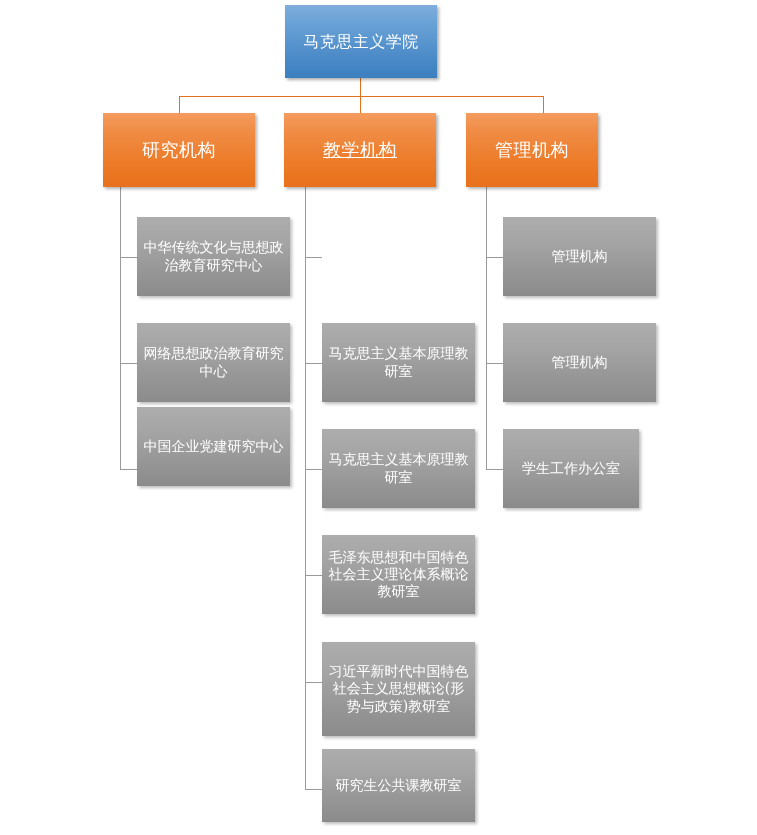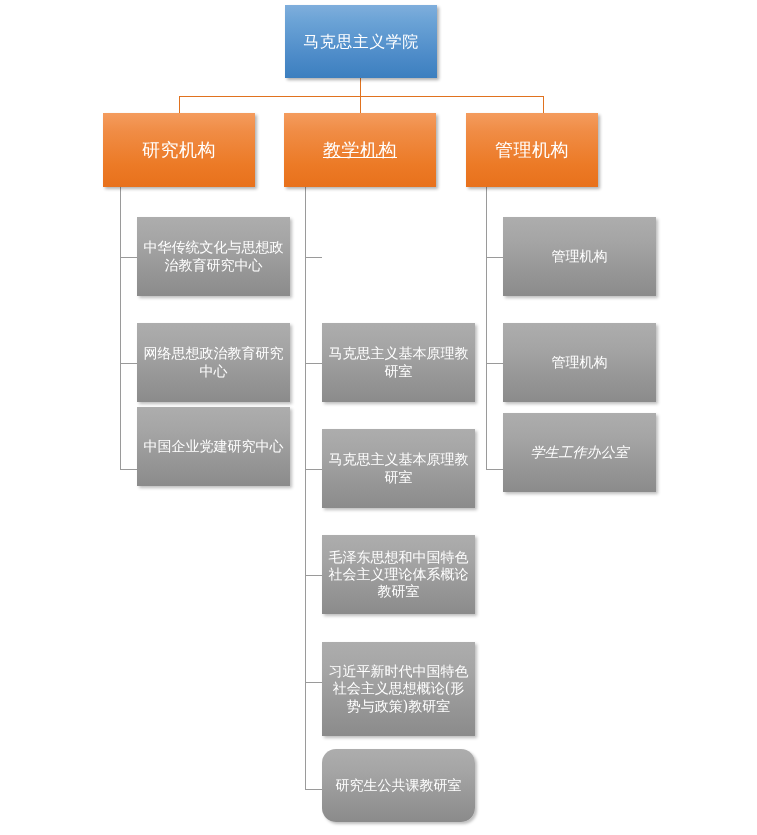--- a/index.html
+++ b/index.html
@@ -145,34 +145,34 @@
   </div>
 
   <div class="node node-leaf" style="left:322px; top:535px; width:153px; height:79px;">
     <span class="leaf-text">毛泽东思想和中国特色社会主义理论体系概论教研室</span>
   </div>
 
   <div class="node node-leaf" style="left:322px; top:642px; width:153px; height:94px;">
     <span class="leaf-text">习近平新时代中国特色社会主义思想概论(形势与政策)教研室</span>
   </div>
 
-  <div class="node node-leaf" style="left:322px; top:749px; width:153px; height:73px;border-radius:14px;">
+  <div class="node node-leaf" style="left:322px; top:749px; width:153px; height:73px;">
     <span class="leaf-text">研究生公共课教研室</span>
   </div>
 
   <div class="conn conn-v-gray" style="left:486px; top:187px; height:283px;"></div>
   <div class="conn conn-h-gray" style="left:486px; top:257px; width:17px;"></div>
   <div class="conn conn-h-gray" style="left:486px; top:363px; width:17px;"></div>
   <div class="conn conn-h-gray" style="left:486px; top:469px; width:17px;"></div>
 
   <div class="node node-leaf" style="left:503px; top:217px; width:153px; height:79px;">
     <span class="leaf-text">管理机构</span>
   </div>
 
   <div class="node node-leaf" style="left:503px; top:323px; width:153px; height:79px;">
     <span class="leaf-text">管理机构</span>
   </div>
 
-  <div class="node node-leaf" style="left:503px; top:413px; width:153px; height:79px;font-style:italic;">
+  <div class="node node-leaf" style="left:503px; top:429px; width:136px; height:79px;">
     <span class="leaf-text">学生工作办公室</span>
   </div>
 
 </div>
 
 </body></html>

